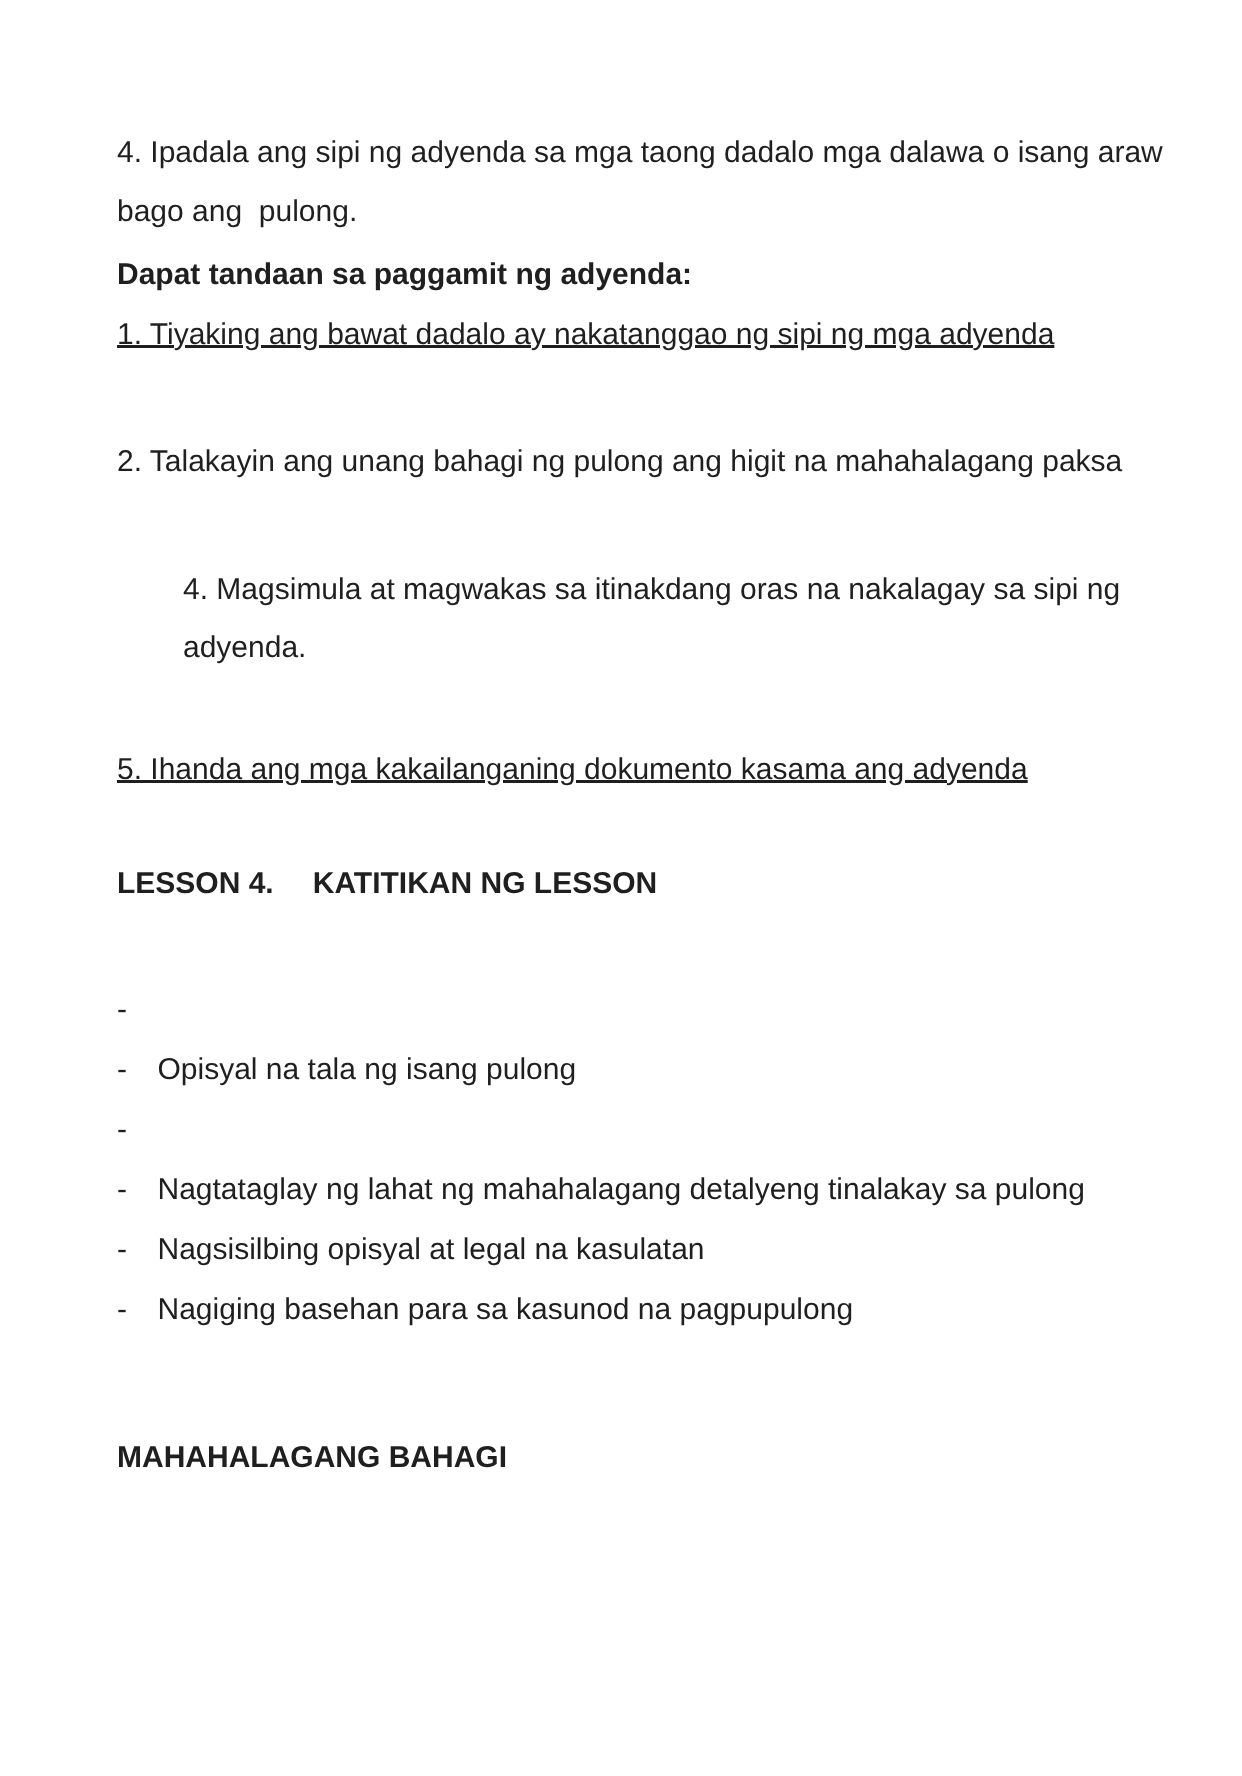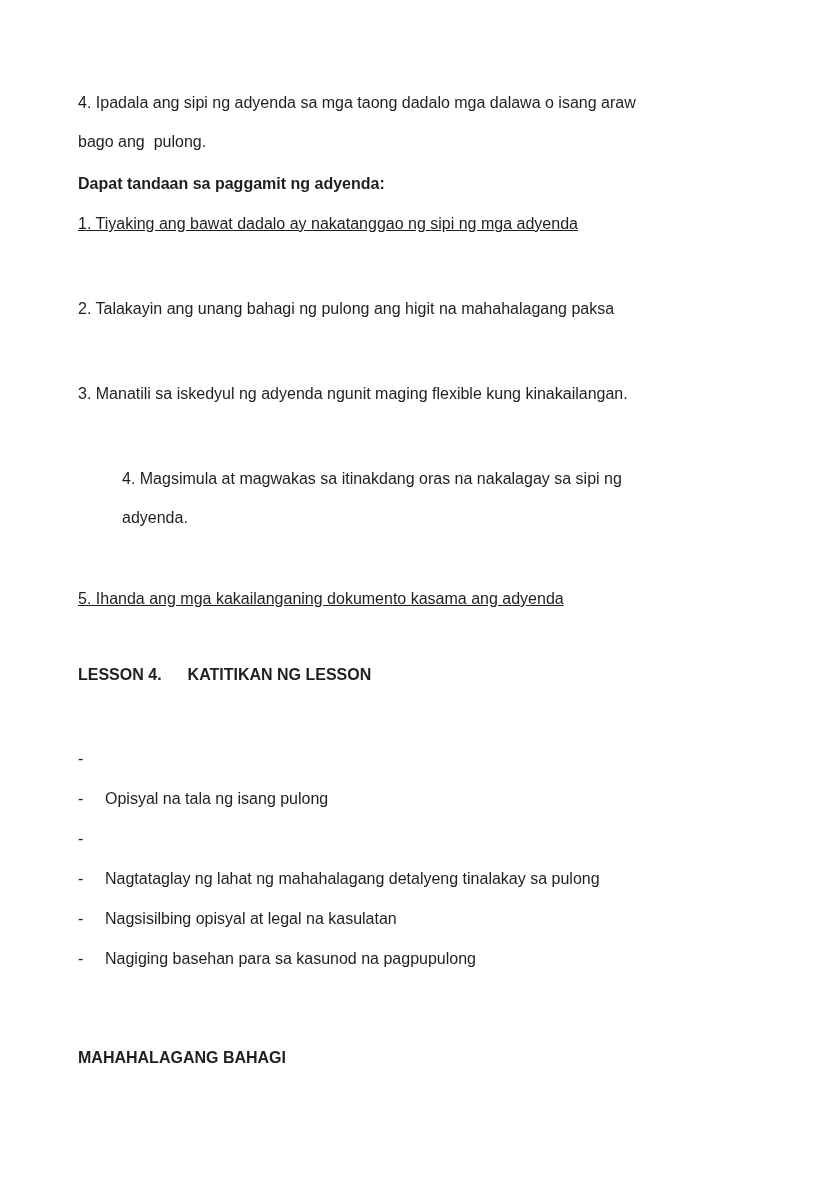--- a/index.html
+++ b/index.html
@@ -9,21 +9,21 @@
     background: #ffffff;
     font-family: "Liberation Sans", sans-serif;
     color: #1f1f1f;
     overflow: hidden;
   }
   .doc {
     box-sizing: border-box;
     width: 760px;
     height: 1184px;
     padding: 83px 40px 0 78px;
-    font-size: 16px;
+    font-size: 20px;
     line-height: 39px;
   }
   .text-line { white-space: pre; }
   .para { margin: 0; }
   .bold { font-weight: 700; }
   .p-heading   { margin-top: 3px; }
   .p-item1     { margin-top: 1px; text-decoration: underline; }
   .p-item2     { margin-top: 46px; }
   .p-item3     { margin-top: 46px; }
   .p-item4     { margin-top: 46px; margin-left: 44px; }
@@ -51,23 +51,20 @@
   </div>
 
   <div class="para p-item1">
     <div class="text-line">1. Tiyaking ang bawat dadalo ay nakatanggao ng sipi ng mga adyenda</div>
   </div>
 
   <div class="para p-item2">
     <div class="text-line">2. Talakayin ang unang bahagi ng pulong ang higit na mahahalagang paksa</div>
   </div>
 
-  <div class="para p-item3">
-    <div class="text-line">3. Manatili sa iskedyul ng adyenda ngunit maging flexible kung kinakailangan.</div>
-  </div>
 
   <div class="para p-item4">
     <div class="text-line">4. Magsimula at magwakas sa itinakdang oras na nakalagay sa sipi ng</div>
     <div class="text-line">adyenda.</div>
   </div>
 
   <div class="para p-item5">
     <div class="text-line">5. Ihanda ang mga kakailanganing dokumento kasama ang adyenda</div>
   </div>
 

